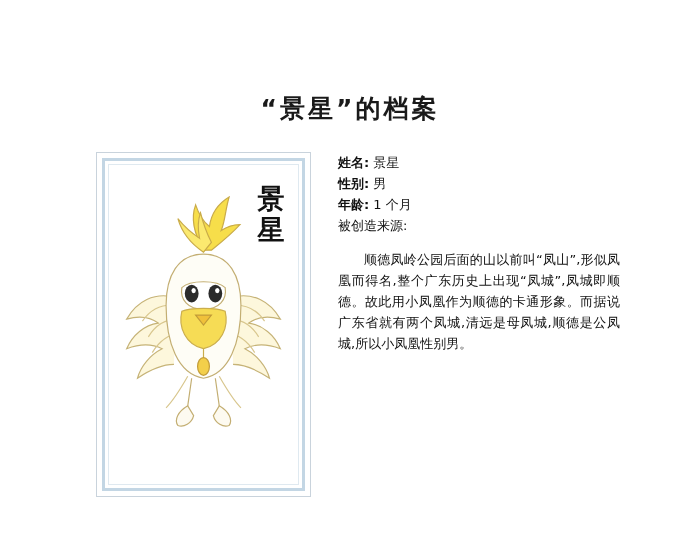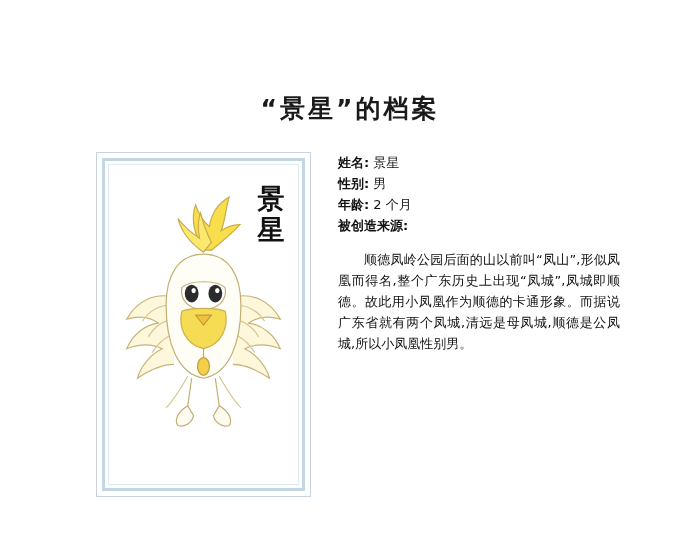--- a/index.html
+++ b/index.html
@@ -96,21 +96,21 @@
   .field-line {
     white-space: nowrap;
   }
   .field-label {
     font-weight: bold;
   }
   .field-value {
     font-weight: normal;
   }
   .section-label {
-    font-weight: bold;
+    font-weight: normal;
     margin-bottom: 1px;
   }
   .para {
     text-indent: 26px;
     text-align: justify;
     text-justify: inter-ideograph;
   }
 </style>
 </head>
 <body>
@@ -169,21 +169,21 @@
       <span class="field-value">景星</span>
     </div>
 
     <div class="field-line">
       <span class="field-label">性别:</span>
       <span class="field-value">男</span>
     </div>
 
     <div class="field-line">
       <span class="field-label">年龄:</span>
-      <span class="field-value">2 个月</span>
+      <span class="field-value">1 个月</span>
     </div>
 
     <div class="section-label">被创造来源:</div>
 
     <p class="para">顺德凤岭公园后面的山以前叫“凤山”,形似凤凰而得名,整个广东历史上出现“凤城”,凤城即顺德。故此用小凤凰作为顺德的卡通形象。而据说广东省就有两个凤城,清远是母凤城,顺德是公凤城,所以小凤凰性别男。</p>
   </div>
 
 </div>
 
 </body></html>

